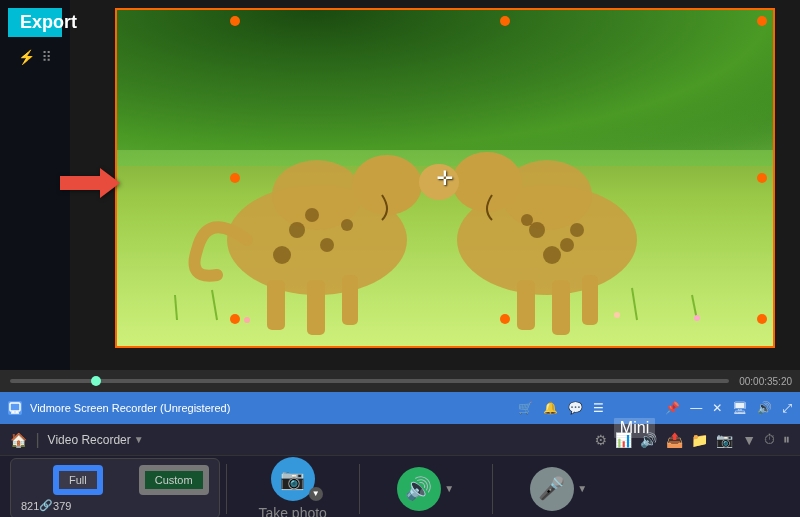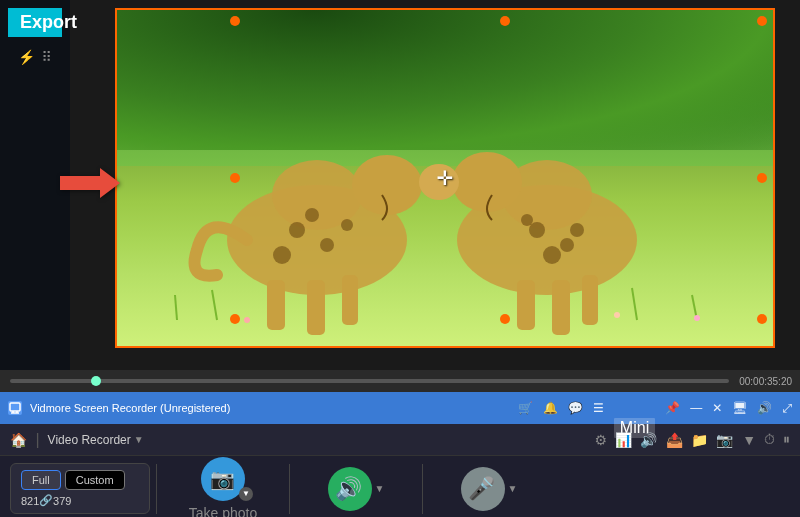--- a/index.html
+++ b/index.html
@@ -292,30 +292,31 @@
       min-width: 140px;
     }
 
     .mode-buttons {
       display: flex;
       gap: 4px;
     }
 
     .mode-btn {
       background: #3a3a4a;
-      border: 1px solid #3b82f6;
+      border: 6px solid #3b82f6;
       border-radius: 4px;
       color: #ccc;
       font-size: 11px;
       padding: 3px 10px;
       cursor: pointer;
+      margin-left: 32px;
     }
 
     .mode-btn.active {
-      background: #000000;
+      background: #14532d;
       border-color: #777;
     }
 
     .size-display {
       display: flex;
       align-items: center;
       color: #888;
       font-size: 11px;
     }
 

